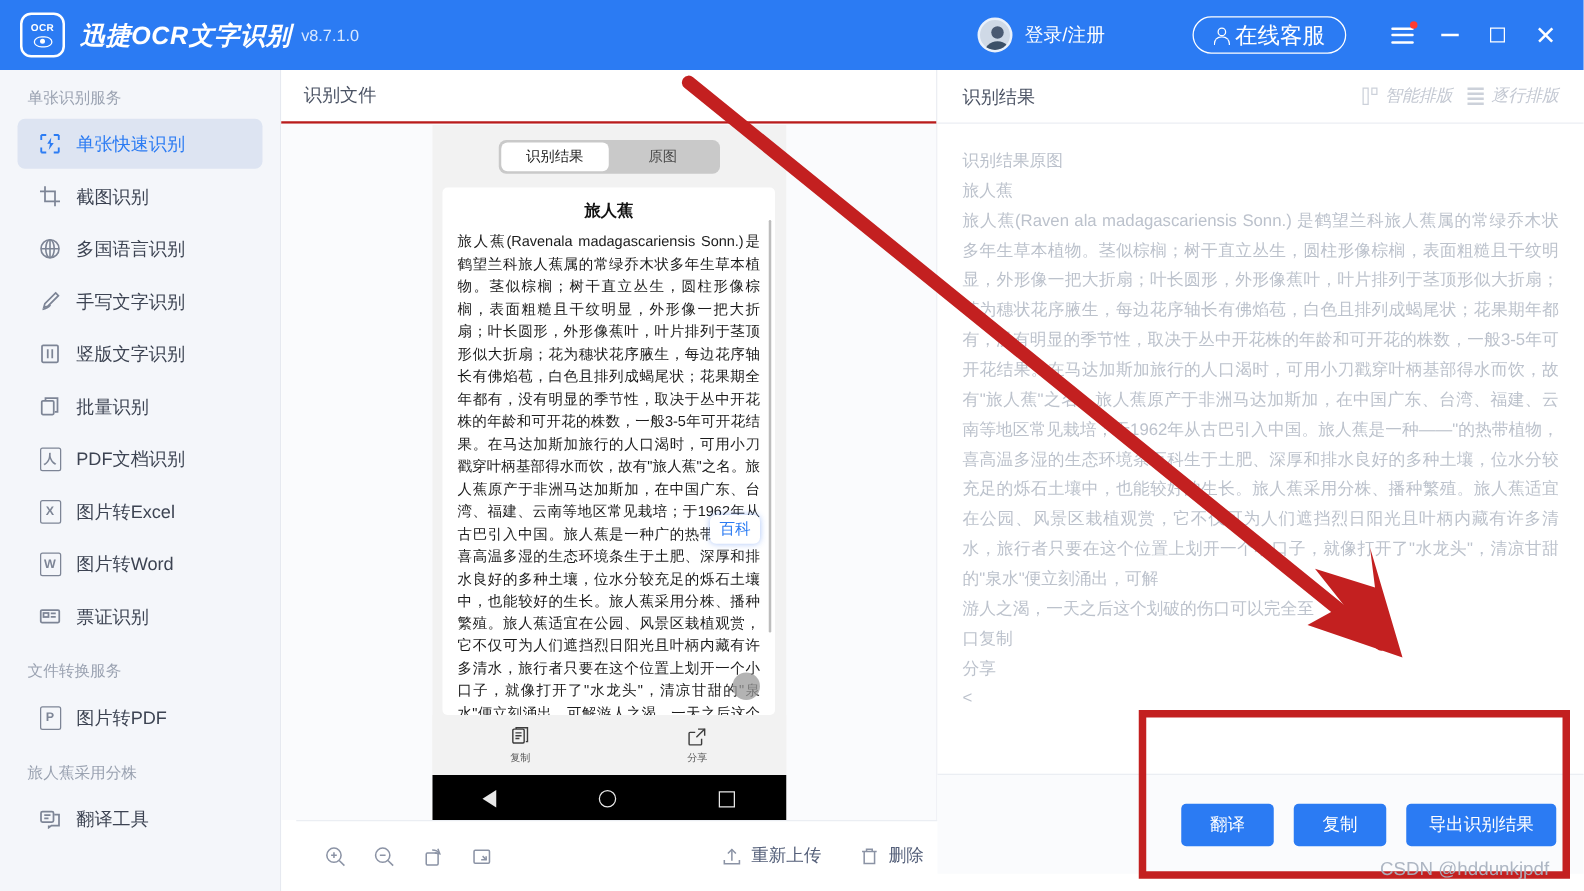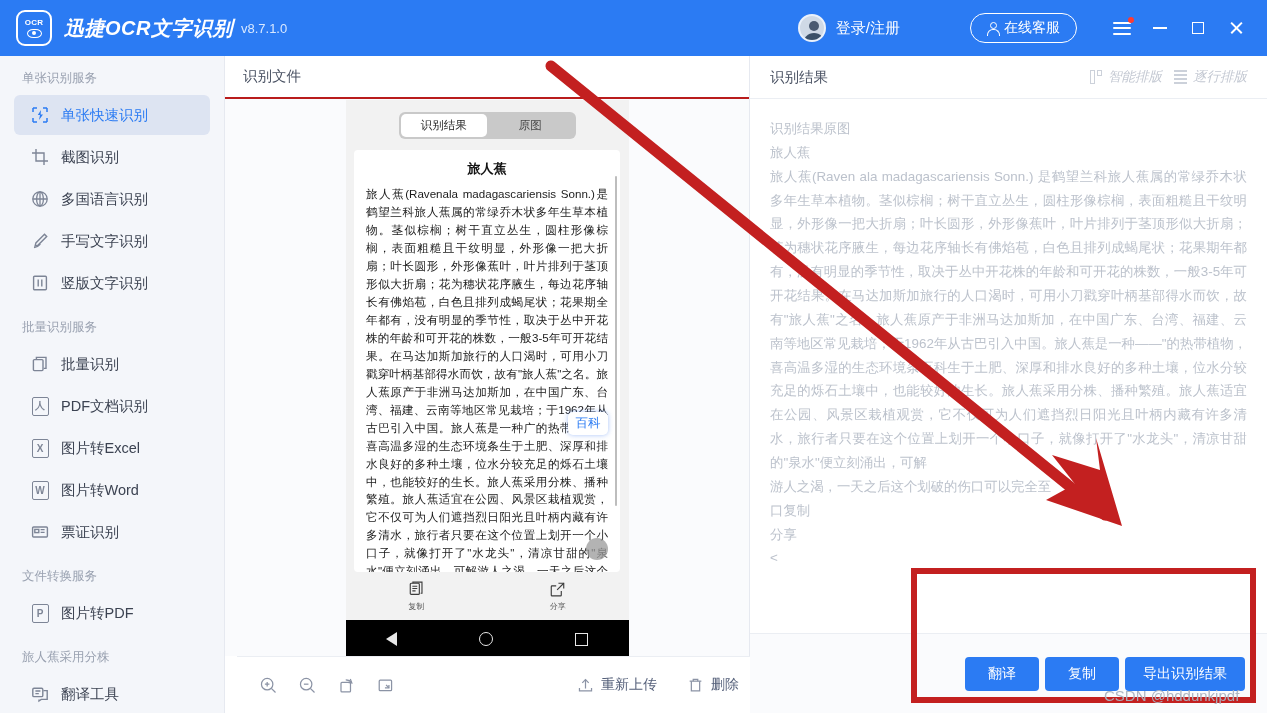--- a/index.html
+++ b/index.html
@@ -49,21 +49,21 @@
   .avatar .head { position: absolute; left: 9px; top: 5px; width: 10px; height: 10px;
                   border-radius: 50%; background: #4a5a72; }
   .avatar .body { position: absolute; left: 3px; top: 17px; width: 22px; height: 14px;
                   border-radius: 11px 11px 0 0; background: #3b5068; }
   .login-text { color: #fff; font-size: 15px; margin-left: 10px; }
   .cs-btn {
     margin-left: 70px;
     border: 1px solid #ffffff; border-radius: 16px;
     height: 30px; padding: 0 16px;
     display: flex; align-items: center; gap: 6px;
-    color: #fff; font-size: 14px; background: transparent;
+    color: #fff; font-size: 18px; background: transparent;
     cursor: pointer;
   }
   .cs-person { width: 11px; height: 13px; position: relative; flex: none; }
   .cs-person::before { content:""; position:absolute; left:3px; top:0; width:5px; height:5px;
                        border:1.4px solid #fff; border-radius:50%; }
   .cs-person::after { content:""; position:absolute; left:0; top:7px; width:11px; height:6px;
                       border:1.4px solid #fff; border-bottom:none; border-radius:6px 6px 0 0; }
   .win-btns { display: flex; align-items: center; margin-left: 28px; gap: 4px; }
   .win-btn {
     width: 34px; height: 34px; display: flex; align-items: center; justify-content: center;
@@ -212,24 +212,24 @@
   .ico-lines { display: flex; flex-direction: column; gap: 2px; }
   .ico-lines i { display: block; width: 13px; height: 2px; background: #ccd1da; }
   .result-area {
     position: absolute; left: 0; top: 43px; width: 517px; height: 590px;
     padding: 18px 20px 0 20px; overflow: hidden;
     color: #bcc2cc; font-size: 13.4px; line-height: 1.78;
   }
   .result-area .ln { white-space: pre-wrap; }
   .result-body { text-align: justify; word-break: break-all; }
   .right-foot {
-    position: absolute; left: 0; bottom: 0; width: 517px; height: 80px;
+    position: absolute; left: 0; bottom: 14px; width: 517px; height: 80px;
     background: #fafbfd; border-top: 1px solid #ebeef3;
     display: flex; align-items: center; justify-content: flex-end;
-    gap: 6px; padding-right: 22px;
+    gap: 16px; padding-right: 22px;
   }
   .rbtn {
     height: 34px; min-width: 74px; padding: 0 18px;
     background: #2b7bf3; color: #fff; border: none; border-radius: 4px;
     font-size: 14px; cursor: pointer;
     font-family: "Liberation Sans", "DejaVu Sans", sans-serif;
   }
 
   
   .redbox {
@@ -343,21 +343,20 @@
     <div class="side-item">
       <span class="si-ico">
         <svg width="18" height="18" viewBox="0 0 18 18" fill="none" stroke="currentColor" stroke-width="1.4">
           <rect x="2.6" y="2.2" width="12.8" height="13.6" rx="1"></rect>
             <path d="M7.2 5.4v7.2M10.8 5.4v7.2"></path>
         </svg>
       </span>
       <span>竖版文字识别</span>
     </div>
 
-    <div class="side-group">批量识别服务</div>
 
     <div class="side-item">
       <span class="si-ico">
         <svg width="18" height="18" viewBox="0 0 18 18" fill="none" stroke="currentColor" stroke-width="1.4">
           <rect x="2.4" y="4.6" width="9.6" height="11" rx="1"></rect>
             <path d="M5.4 4.6V2.4h9.6v11h-2.2"></path>
         </svg>
       </span>
       <span>批量识别</span>
     </div>

